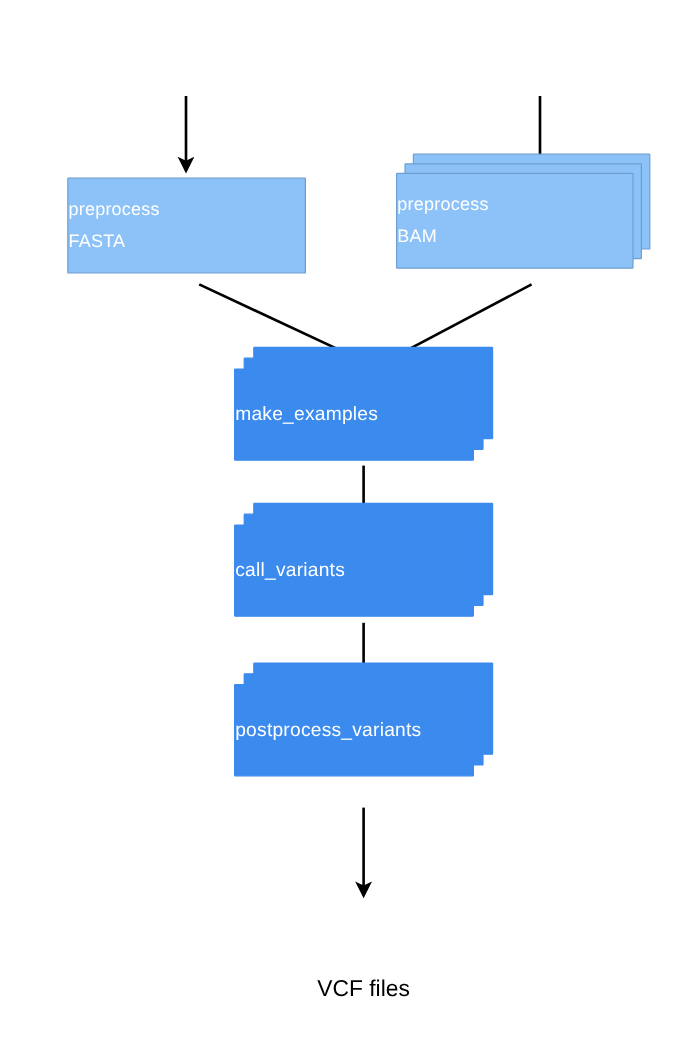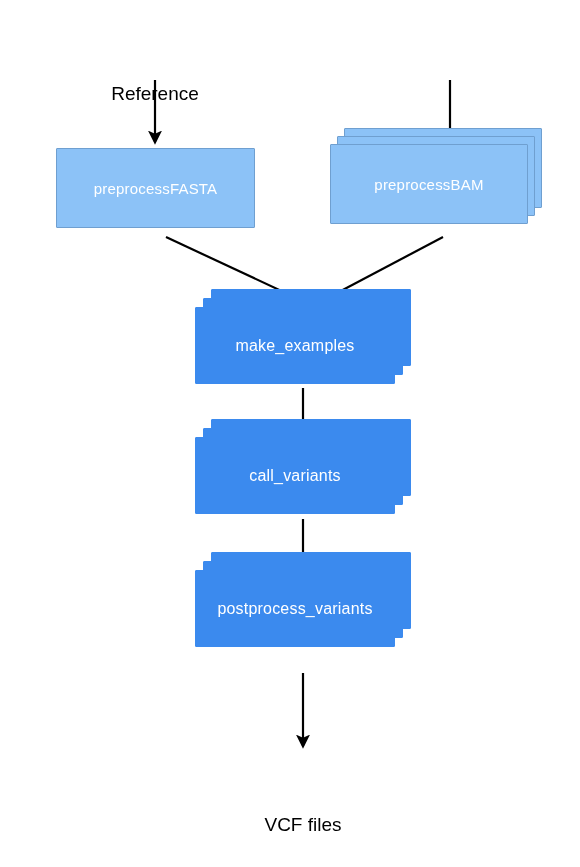--- a/index.html
+++ b/index.html
@@ -33,22 +33,22 @@
   .node {
     position: absolute;
   }
   .card {
     position: absolute;
     box-sizing: border-box;
     border-radius: 1px;
   }
   .card-front {
     display: flex;
-    flex-direction: row;
-    align-items: center;
+    flex-direction: column;
+    align-items: flex-start;
     justify-content: center;
     color: #ffffff;
     font-family: "Liberation Sans", sans-serif;
     text-align: center;
   }
   
   .light .card {
     background: #8cc2f7;
     border: 1px solid #6f9fd0;
   }
@@ -104,24 +104,20 @@
 
     <line class="arrow-line" x1="443" y1="237" x2="320" y2="302" marker-end="url(#ah)"></line>
 
     <line class="arrow-line" x1="303" y1="388" x2="303" y2="431" marker-end="url(#ah)"></line>
 
     <line class="arrow-line" x1="303" y1="519" x2="303" y2="564" marker-end="url(#ah)"></line>
 
     <line class="arrow-line" x1="303" y1="673" x2="303" y2="746" marker-end="url(#ah)"></line>
   </svg>
 
-  <div class="label" style="left:75px; top:31px; width:160px;">
-    <div>Reference</div>
-    <div>Genome</div>
-  </div>
 
 
   <div class="node light" style="left:56px; top:148px; width:199px; height:80px;">
     <div class="card card-front" style="left:0; top:0; width:199px; height:80px;">
       <span>preprocess</span>
       <span>FASTA</span>
     </div>
   </div>
 
   <div class="node light" style="left:330px; top:128px; width:212px; height:104px;">

